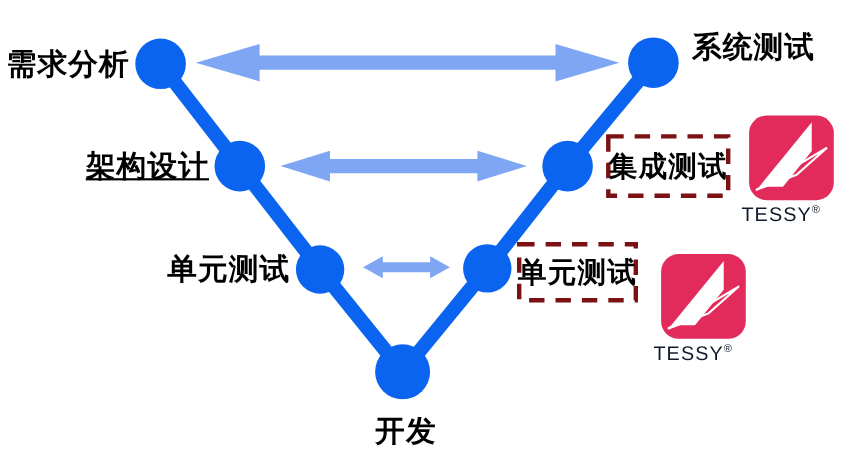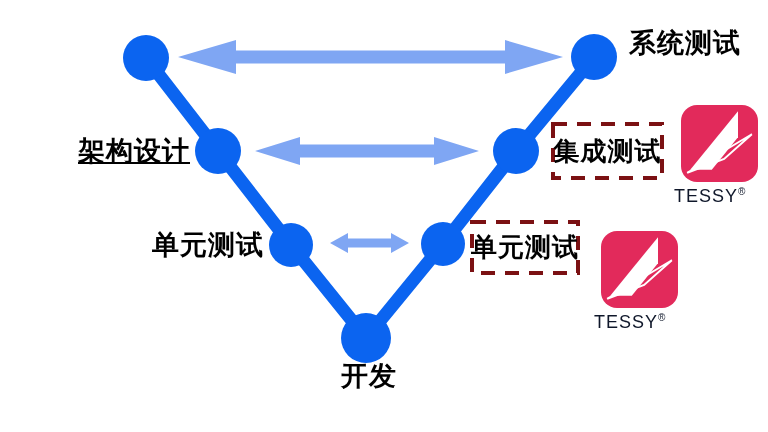--- a/index.html
+++ b/index.html
@@ -74,26 +74,27 @@
     <circle cx="291" cy="245" r="22" fill="#0B64F0"></circle>
     <circle cx="366" cy="338" r="25" fill="#0B64F0"></circle>
     <circle cx="443" cy="244" r="22" fill="#0B64F0"></circle>
     <circle cx="516" cy="151" r="23" fill="#0B64F0"></circle>
     <circle cx="594" cy="57" r="23" fill="#0B64F0"></circle>
 
     <rect x="553" y="124" width="109" height="54" fill="none" stroke="#7B1113" stroke-width="4" stroke-dasharray="14 10"></rect>
     <rect x="472" y="222" width="106" height="51" fill="none" stroke="#7B1113" stroke-width="4" stroke-dasharray="14 10"></rect>
   </svg>
 
+  <div class="phase-label" style="left:6px;top:44px;">需求分析</div>
 
   <div class="phase-label" style="left:78px;top:137px;text-decoration:underline;">架构设计</div>
 
   <div class="phase-label" style="left:152px;top:231px;">单元测试</div>
 
-  <div class="phase-label" style="left:341px;top:362px;">开发</div>
+  <div class="phase-label" style="left:341px;top:378px;">开发</div>
 
   <div class="phase-label" style="left:629px;top:29px;">系统测试</div>
 
   <div class="boxed-label" style="left:553px;top:124px;width:109px;height:54px;">集成测试</div>
 
   <div class="boxed-label" style="left:472px;top:222px;width:106px;height:51px;text-align:right;">单元测试</div>
 
   <div class="tessy-logo" style="left:681px;top:105px;">
     <svg viewBox="0 0 100 100">
       <polygon points="74,8 12,84 40,84 74,42" fill="#ffffff"></polygon>

